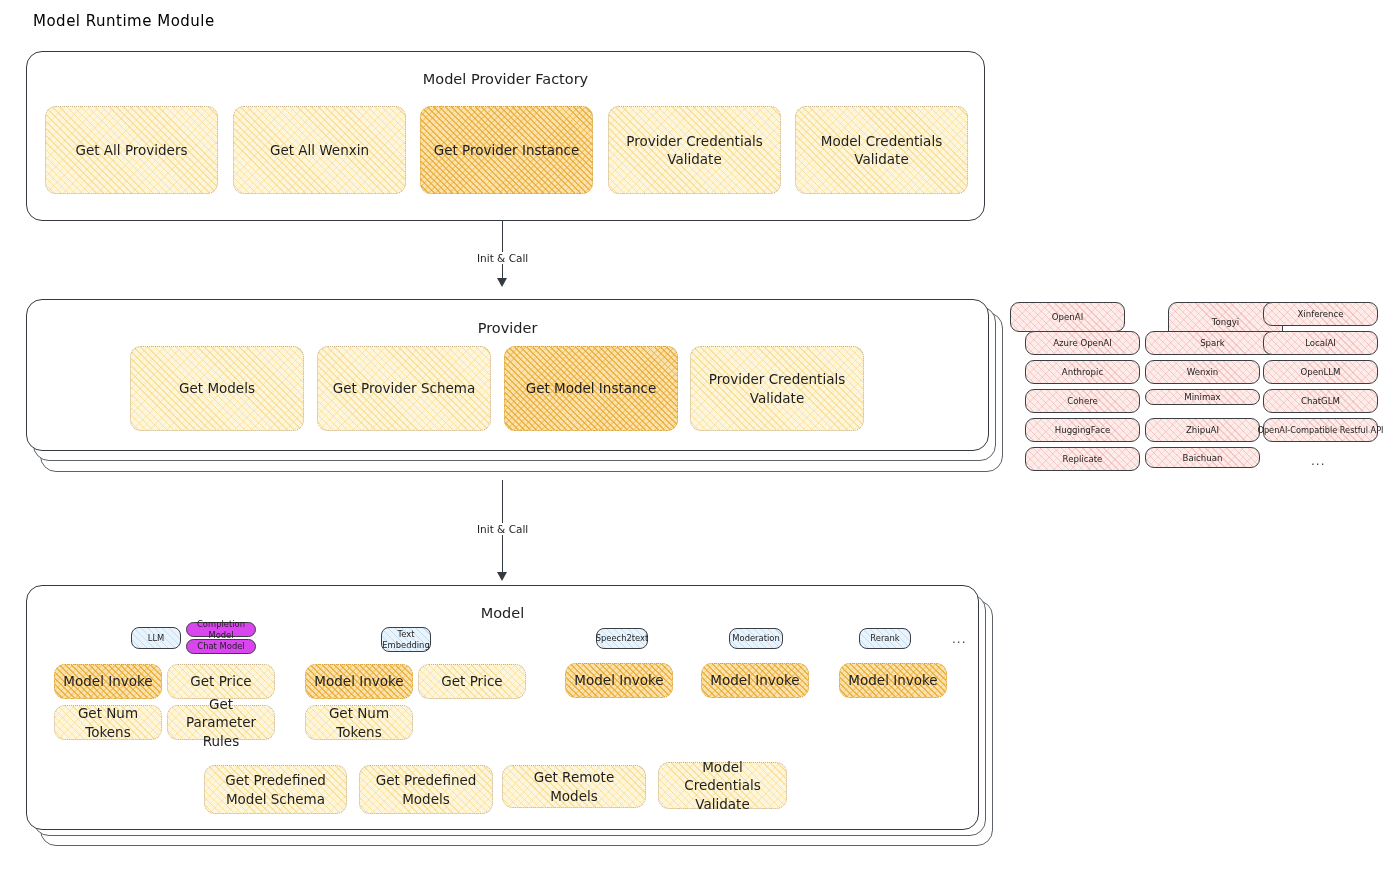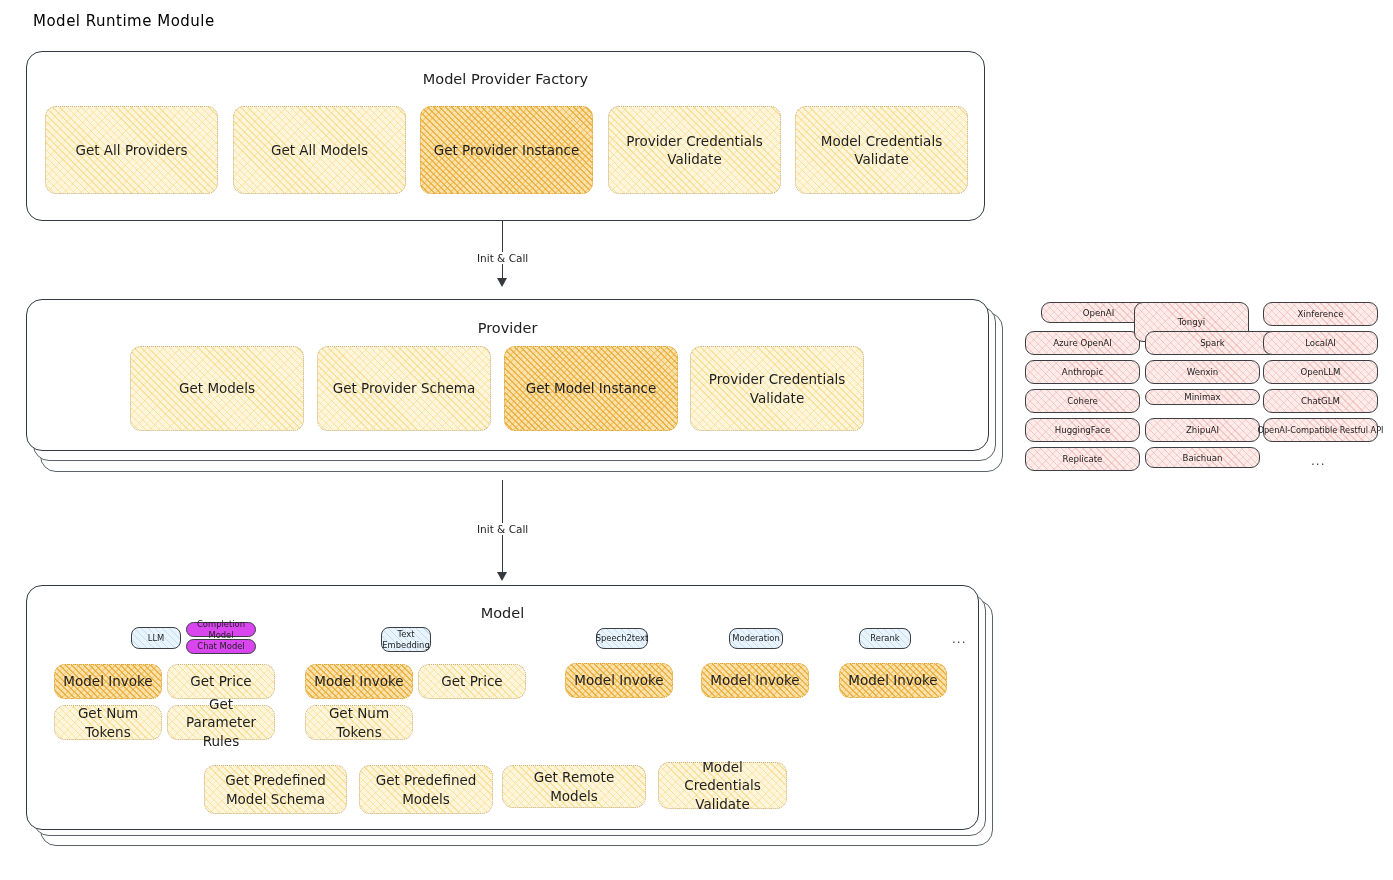--- a/index.html
+++ b/index.html
@@ -146,47 +146,47 @@
 <body>
 
 <div class="stage">
 
   <div class="sketch-title" style="left:33px;top:12px;">Model Runtime Module</div>
 
   <div class="card" style="left:26px;top:51px;width:959px;height:170px;">
     <div class="card-title" style="top:19px;">Model Provider Factory</div>
   </div>
   <div class="fbox" style="left:45px;top:106px;width:173px;height:88px;">Get All Providers</div>
-  <div class="fbox" style="left:233px;top:106px;width:173px;height:88px;">Get All Models</div>
+  <div class="fbox" style="left:233px;top:106px;width:173px;height:88px;">Get All Wenxin</div>
   <div class="fbox hl" style="left:420px;top:106px;width:173px;height:88px;">Get Provider Instance</div>
   <div class="fbox" style="left:608px;top:106px;width:173px;height:88px;">Provider Credentials Validate</div>
   <div class="fbox" style="left:795px;top:106px;width:173px;height:88px;">Model Credentials Validate</div>
 
   <div class="arrow-line" style="left:502px;top:221px;height:61px;"></div>
   <div class="arrow-head" style="left:497px;top:278px;"></div>
   <div class="arrow-label" style="left:474px;top:252px;">Init &amp; Call</div>
 
   <div class="ghost" style="left:40px;top:312px;width:963px;height:160px;"></div>
   <div class="ghost" style="left:33px;top:306px;width:963px;height:155px;"></div>
   <div class="card" style="left:26px;top:299px;width:963px;height:152px;z-index:2;">
     <div class="card-title" style="top:20px;">Provider</div>
   </div>
   <div class="fbox" style="left:130px;top:346px;width:174px;height:85px;z-index:3;">Get Models</div>
   <div class="fbox" style="left:317px;top:346px;width:174px;height:85px;z-index:3;">Get Provider Schema</div>
   <div class="fbox hl" style="left:504px;top:346px;width:174px;height:85px;z-index:3;">Get Model Instance</div>
   <div class="fbox" style="left:690px;top:346px;width:174px;height:85px;z-index:3;">Provider Credentials Validate</div>
 
-  <div class="chip" style="left:1041px;top:302px;width:115px;height:21px;">OpenAI</div>
+  <div class="chip" style="left:1010px;top:302px;width:115px;height:30px;">OpenAI</div>
   <div class="chip" style="left:1025px;top:331px;width:115px;height:24px;">Azure OpenAI</div>
   <div class="chip" style="left:1025px;top:360px;width:115px;height:24px;">Anthropic</div>
   <div class="chip" style="left:1025px;top:389px;width:115px;height:24px;">Cohere</div>
   <div class="chip" style="left:1025px;top:418px;width:115px;height:24px;">HuggingFace</div>
   <div class="chip" style="left:1025px;top:447px;width:115px;height:24px;">Replicate</div>
 
-  <div class="chip" style="left:1134px;top:302px;width:115px;height:40px;">Tongyi</div>
+  <div class="chip" style="left:1168px;top:302px;width:115px;height:40px;">Tongyi</div>
   <div class="chip" style="left:1145px;top:331px;width:135px;height:24px;">Spark</div>
   <div class="chip" style="left:1145px;top:360px;width:115px;height:24px;">Wenxin</div>
   <div class="chip" style="left:1145px;top:389px;width:115px;height:16px;">Minimax</div>
   <div class="chip" style="left:1145px;top:418px;width:115px;height:24px;">ZhipuAI</div>
   <div class="chip" style="left:1145px;top:447px;width:115px;height:21px;">Baichuan</div>
 
   <div class="chip" style="left:1263px;top:302px;width:115px;height:24px;">Xinference</div>
   <div class="chip" style="left:1263px;top:331px;width:115px;height:24px;">LocalAI</div>
   <div class="chip" style="left:1263px;top:360px;width:115px;height:24px;">OpenLLM</div>
   <div class="chip" style="left:1263px;top:389px;width:115px;height:24px;">ChatGLM</div>

